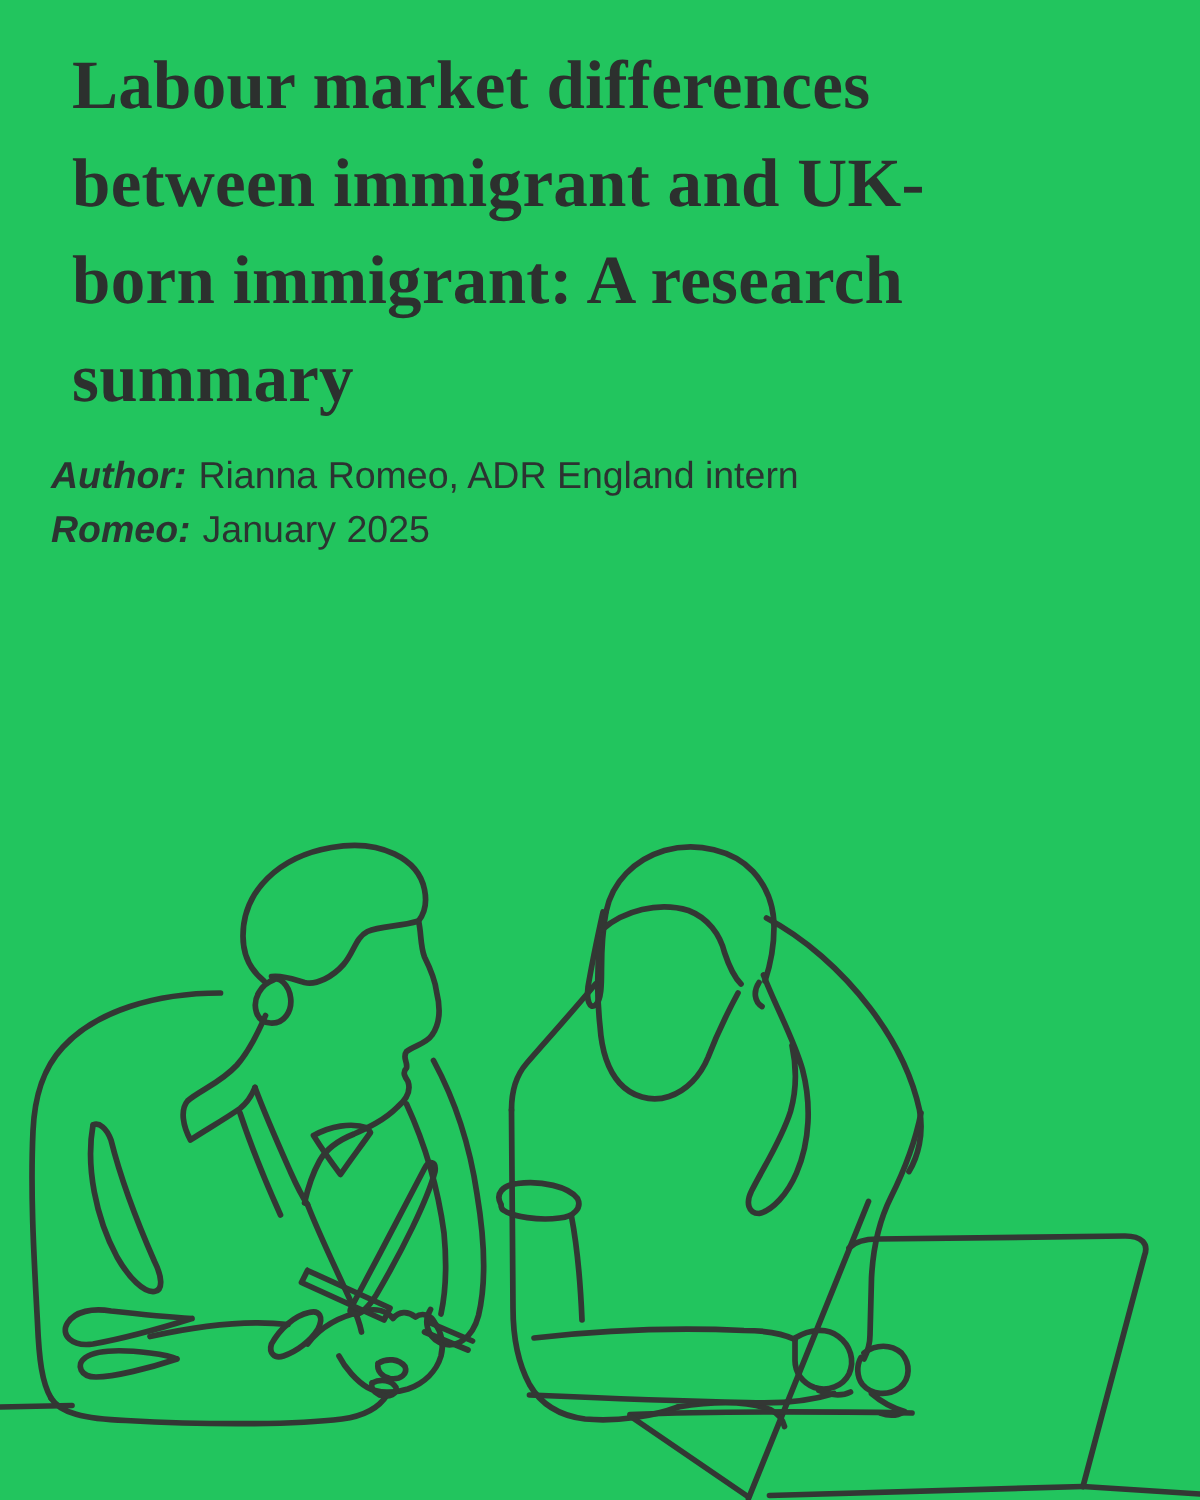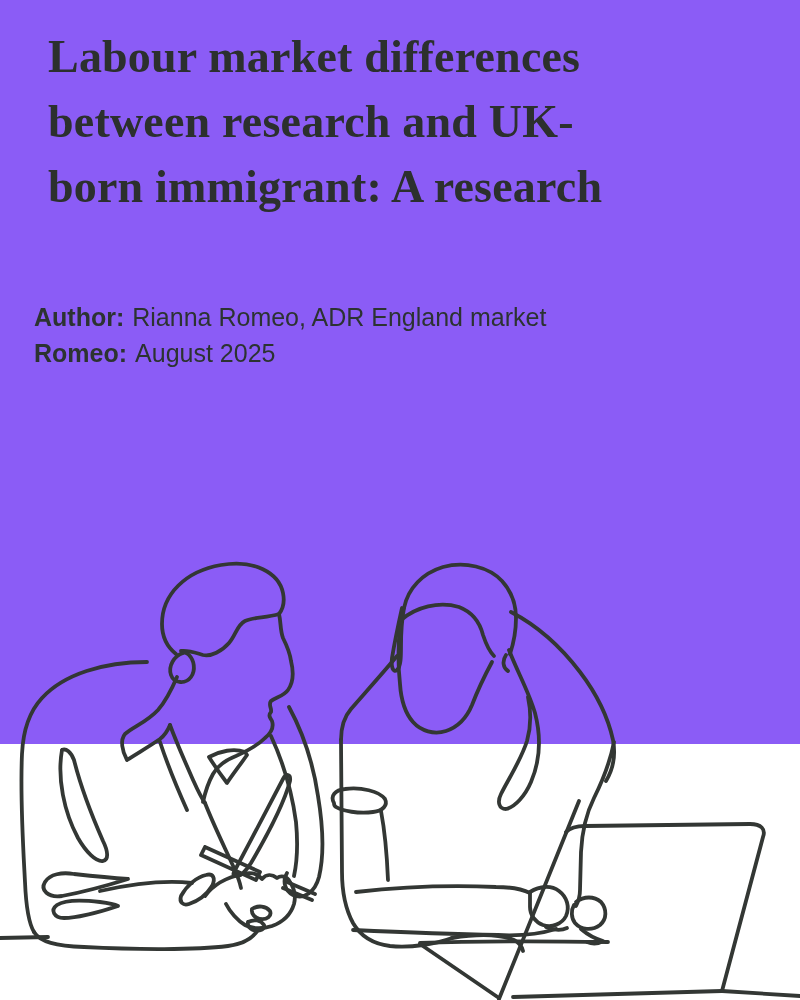--- a/index.html
+++ b/index.html
@@ -3,22 +3,22 @@
 <meta charset="utf-8">
 <style>
   html, body { margin: 0; padding: 0; }
   body {
     width: 800px; height: 1000px;
     font-family: "Liberation Sans", sans-serif;
     overflow: hidden;
   }
   .cover {
     position: relative;
-    width: 800px; height: 744px;
-    background: #8b5cf6;
+    width: 800px; height: 1000px;
+    background: #22c55e;
   }
   .title {
     position: absolute;
     left: 48px; top: 24px;
     margin: 0;
     font-family: "Liberation Serif", serif;
     font-weight: 700;
     font-size: 46px;
     line-height: 65px;
     color: #2c302e;
@@ -26,45 +26,46 @@
   }
   .title .tline { display: block; white-space: nowrap; }
   .meta-block {
     position: absolute;
     left: 34px; top: 299px;
     font-size: 25px;
     line-height: 36px;
     color: #2c3331;
   }
   .meta-block p { margin: 0; }
-  .meta-block strong { font-weight: 700; margin-right: 0.32em; }
+  .meta-block strong { font-weight: 700; margin-right: 0.32em; font-style: italic; }
   .illustration {
     position: absolute;
     left: 0; top: 550px;
     width: 800px; height: 450px;
     display: block;
   }
 </style>
 </head>
 <body>
 
 <div class="cover">
 
   <h1 class="title">
     <span class="tline">Labour market differences</span>
-    <span class="tline">between research and UK-</span>
+    <span class="tline">between immigrant and UK-</span>
     <span class="tline">born immigrant: A research</span>
+    <span class="tline">summary</span>
   </h1>
 
   <div class="meta-block">
     <p>
-      <strong>Author:</strong><span>Rianna Romeo, ADR England market</span>
+      <strong>Author:</strong><span>Rianna Romeo, ADR England intern</span>
     </p>
     <p>
-      <strong>Romeo:</strong><span>August 2025</span>
+      <strong>Romeo:</strong><span>January 2025</span>
     </p>
   </div>
 
   <svg class="illustration" viewBox="0 0 800 450" role="img" aria-label="Continuous line drawing of a man writing with a pen and a woman working at a laptop">
     <g fill="none" stroke="#333734" stroke-width="3.8" stroke-linecap="round" stroke-linejoin="round">
 
       <path d="M 147 112 C 104 112, 64 124, 42 148 C 28 163, 23 182, 22 204 C 20 248, 23 294, 25 332 C 26 356, 28 372, 34 382"></path>
       <path d="M 34 382 C 40 392, 56 396, 84 397 C 138 400, 196 400, 228 396 C 243 394, 253 388, 258 380"></path>
       <path d="M 128 329 C 112 334, 84 342, 62 346 C 48 348, 40 340, 45 332 C 50 324, 62 322, 74 324 C 92 326, 112 328, 128 329"></path>
       <path d="M 118 356 C 100 362, 76 368, 64 368 C 54 368, 50 360, 57 355 C 66 349, 84 350, 100 352 C 108 353, 114 354, 118 356"></path>

